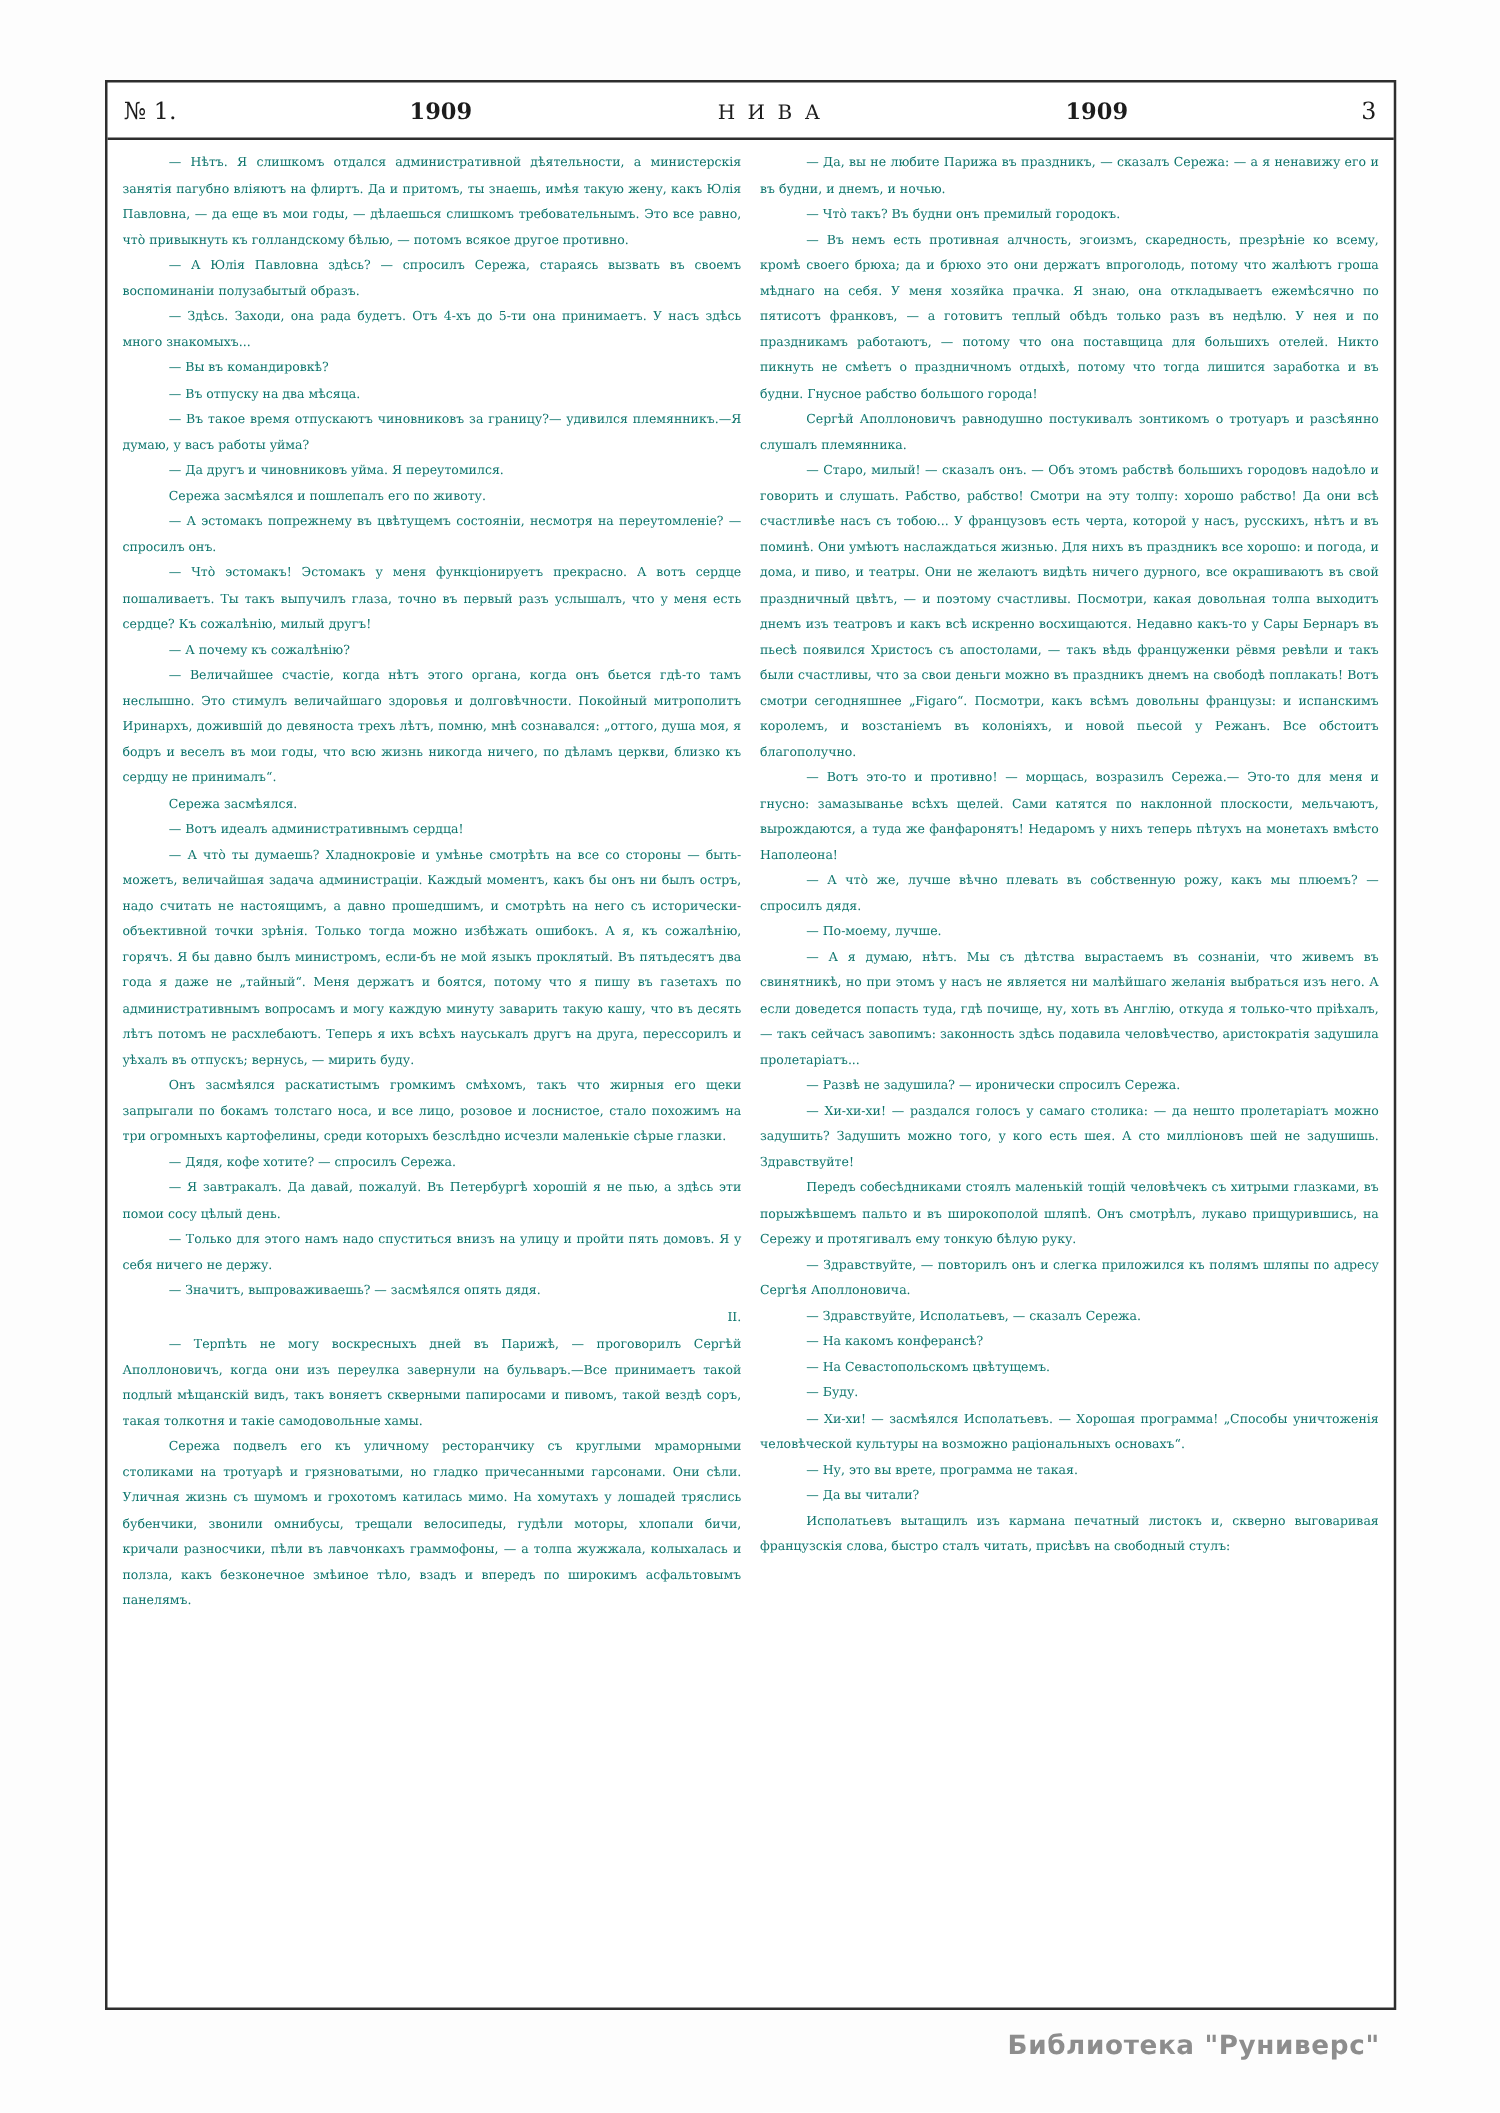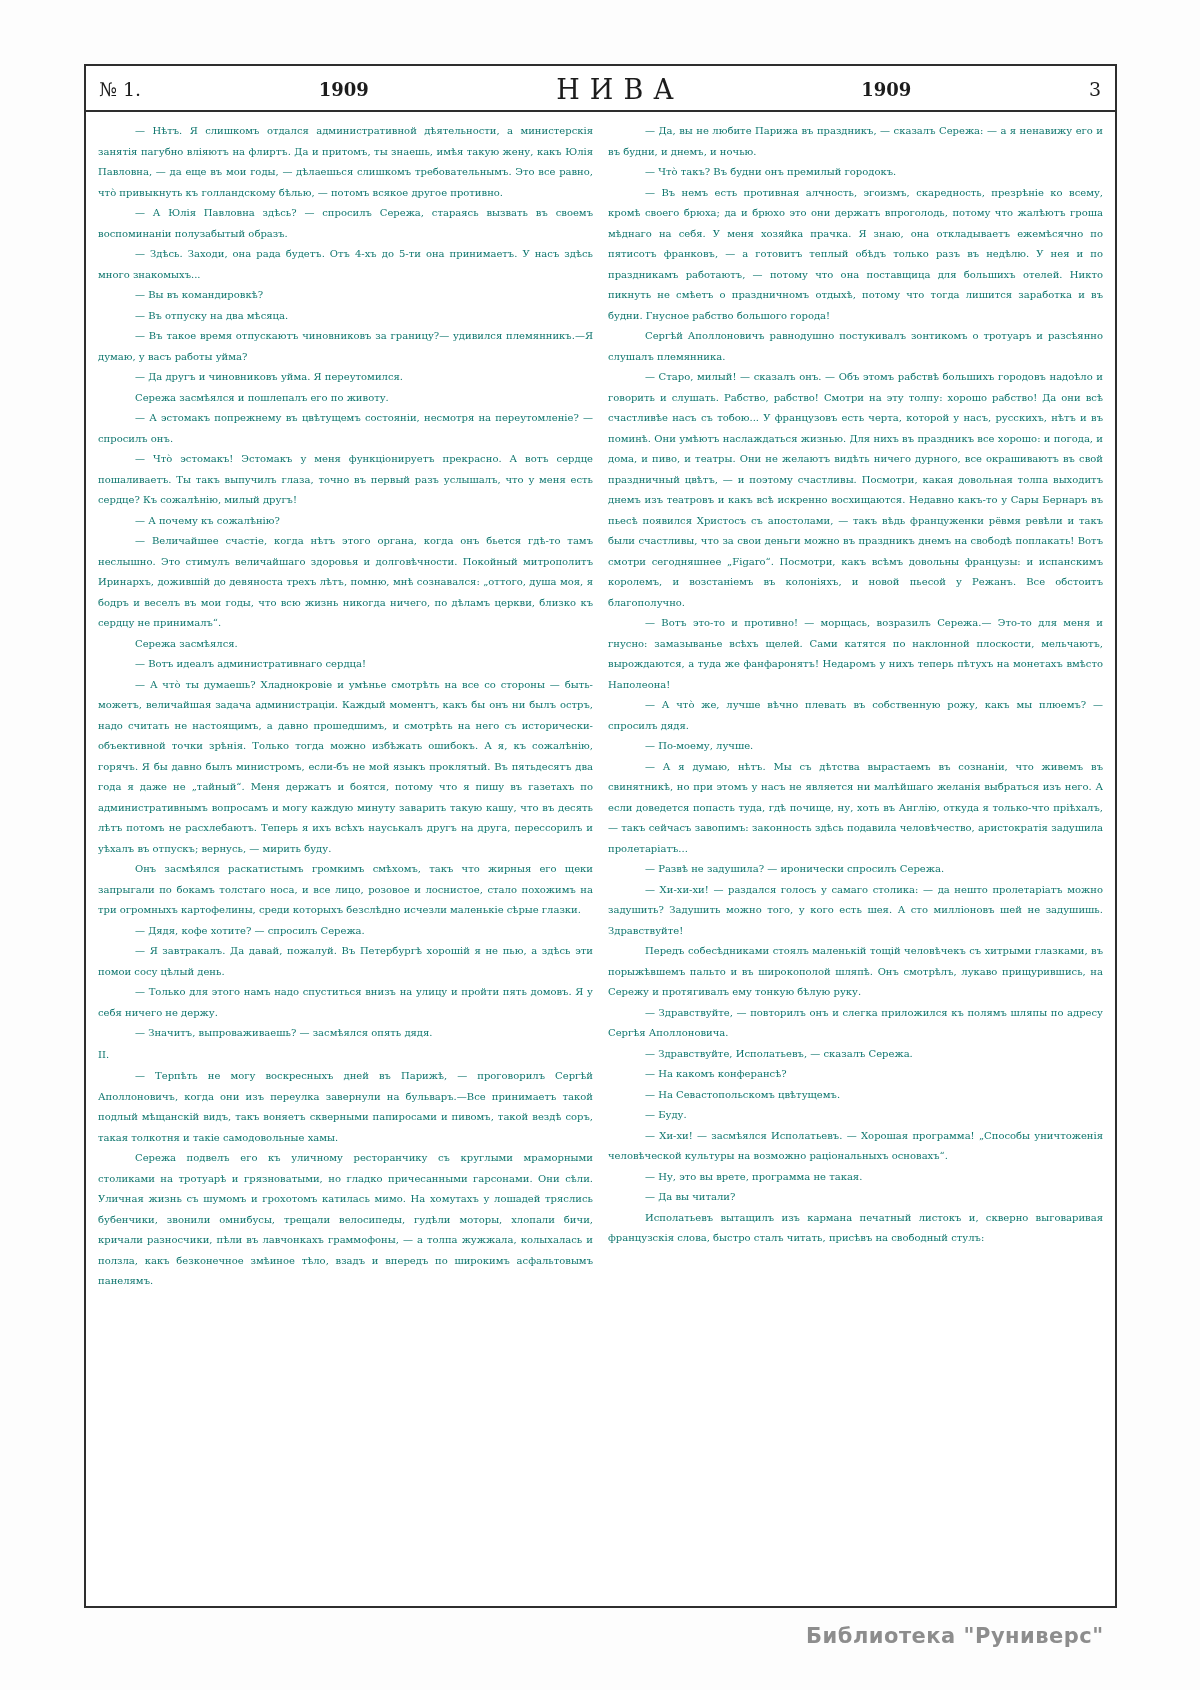--- a/index.html
+++ b/index.html
@@ -27,42 +27,42 @@
     box-sizing: border-box;
     display: flex;
     align-items: center;
     justify-content: space-between;
     padding: 2px 14px 0 13px;
     border-bottom: 2px solid #2e2e2e;
     color: #1c1c1c;
   }
   .issue { font-size: 19px; }
   .hyear { font-size: 18px; font-weight: bold; }
-  .masthead { font-size: 27px; letter-spacing: 10px; padding-left: 10px; text-align: center; }
+  .masthead { font-size: 16px; letter-spacing: 10px; padding-left: 10px; text-align: center; }
   .pageno { font-size: 19px; }
   .content {
     display: flex;
     gap: 15px;
     padding: 9px 12px 0 12px;
     height: 1484px;
     overflow: hidden;
   }
   .col {
     flex: 1;
     font-size: 10px;
     line-height: 20.5px;
     text-align: justify;
     color: #0f766e;
   }
   .col p {
     margin: 0;
     text-indent: 37px;
   }
   .section-heading {
-    text-align: left;
+    text-align: right;
     text-indent: 0;
     margin: 1px 0;
   }
   .watermark {
     position: absolute;
     left: 806px; top: 1624px;
     font-family: "DejaVu Sans", sans-serif;
     font-weight: 600;
     font-size: 21px;
     letter-spacing: 0.5px;
@@ -93,21 +93,21 @@
         <p>— Вы въ командировкѣ?</p>
         <p>— Въ отпуску на два мѣсяца.</p>
         <p>— Въ такое время отпускаютъ чиновниковъ за границу?— удивился племянникъ.—Я думаю, у васъ работы уйма?</p>
         <p>— Да другъ и чиновниковъ уйма. Я переутомился.</p>
         <p>Сережа засмѣялся и пошлепалъ его по животу.</p>
         <p>— А эстомакъ попрежнему въ цвѣтущемъ состояніи, несмотря на переутомленіе? — спросилъ онъ.</p>
         <p>— Что̀ эстомакъ! Эстомакъ у меня функціонируетъ прекрасно. А вотъ сердце пошаливаетъ. Ты такъ выпучилъ глаза, точно въ первый разъ услышалъ, что у меня есть сердце? Къ сожалѣнію, милый другъ!</p>
         <p>— А почему къ сожалѣнію?</p>
         <p>— Величайшее счастіе, когда нѣтъ этого органа, когда онъ бьется гдѣ-то тамъ неслышно. Это стимулъ величайшаго здоровья и долговѣчности. Покойный митрополитъ Иринархъ, дожившій до девяноста трехъ лѣтъ, помню, мнѣ сознавался: „оттого, душа моя, я бодръ и веселъ въ мои годы, что всю жизнь никогда ничего, по дѣламъ церкви, близко къ сердцу не принималъ“.</p>
         <p>Сережа засмѣялся.</p>
-        <p>— Вотъ идеалъ административнаго сердца!</p>
+        <p>— Вотъ идеалъ административнымъ сердца!</p>
         <p>— А что̀ ты думаешь? Хладнокровіе и умѣнье смотрѣть на все со стороны — быть-можетъ, величайшая задача администраціи. Каждый моментъ, какъ бы онъ ни былъ остръ, надо считать не настоящимъ, а давно прошедшимъ, и смотрѣть на него съ исторически-объективной точки зрѣнія. Только тогда можно избѣжать ошибокъ. А я, къ сожалѣнію, горячъ. Я бы давно былъ министромъ, если-бъ не мой языкъ проклятый. Въ пятьдесятъ два года я даже не „тайный“. Меня держатъ и боятся, потому что я пишу въ газетахъ по административнымъ вопросамъ и могу каждую минуту заварить такую кашу, что въ десять лѣтъ потомъ не расхлебаютъ. Теперь я ихъ всѣхъ науськалъ другъ на друга, перессорилъ и уѣхалъ въ отпускъ; вернусь, — мирить буду.</p>
         <p>Онъ засмѣялся раскатистымъ громкимъ смѣхомъ, такъ что жирныя его щеки запрыгали по бокамъ толстаго носа, и все лицо, розовое и лоснистое, стало похожимъ на три огромныхъ картофелины, среди которыхъ безслѣдно исчезли маленькіе сѣрые глазки.</p>
         <p>— Дядя, кофе хотите? — спросилъ Сережа.</p>
         <p>— Я завтракалъ. Да давай, пожалуй. Въ Петербургѣ хорошій я не пью, а здѣсь эти помои сосу цѣлый день.</p>
         <p>— Только для этого намъ надо спуститься внизъ на улицу и пройти пять домовъ. Я у себя ничего не держу.</p>
         <p>— Значитъ, выпроваживаешь? — засмѣялся опять дядя.</p>
         <div class="section-heading">II.</div>
         <p>— Терпѣть не могу воскресныхъ дней въ Парижѣ, — проговорилъ Сергѣй Аполлоновичъ, когда они изъ переулка завернули на бульваръ.—Все принимаетъ такой подлый мѣщанскій видъ, такъ воняетъ скверными папиросами и пивомъ, такой вездѣ соръ, такая толкотня и такіе самодовольные хамы.</p>
         <p>Сережа подвелъ его къ уличному ресторанчику съ круглыми мраморными столиками на тротуарѣ и грязноватыми, но гладко причесанными гарсонами. Они сѣли. Уличная жизнь съ шумомъ и грохотомъ катилась мимо. На хомутахъ у лошадей тряслись бубенчики, звонили омнибусы, трещали велосипеды, гудѣли моторы, хлопали бичи, кричали разносчики, пѣли въ лавчонкахъ граммофоны, — а толпа жужжала, колыхалась и ползла, какъ безконечное змѣиное тѣло, взадъ и впередъ по широкимъ асфальтовымъ панелямъ.</p>
       </div>

